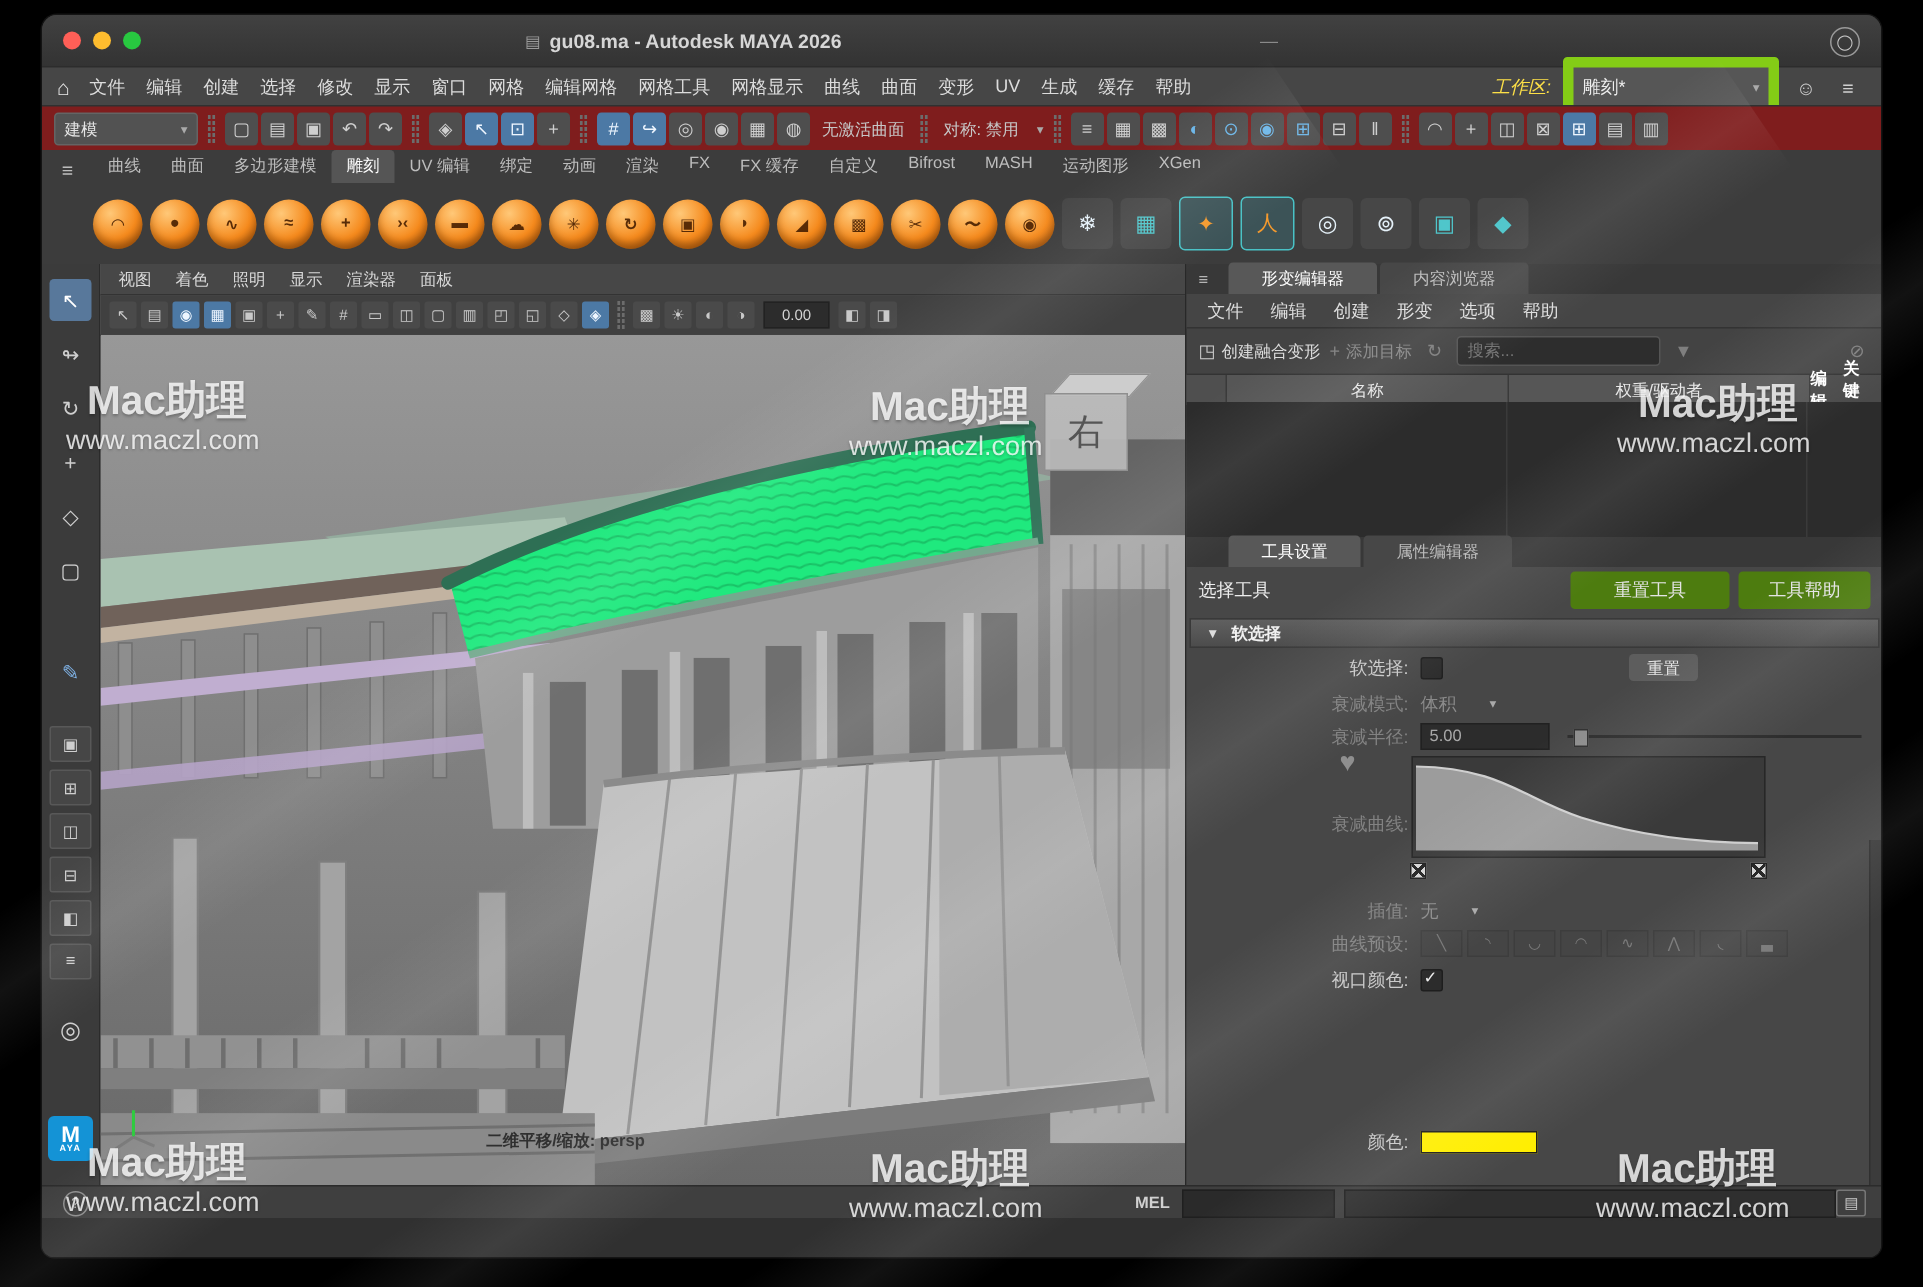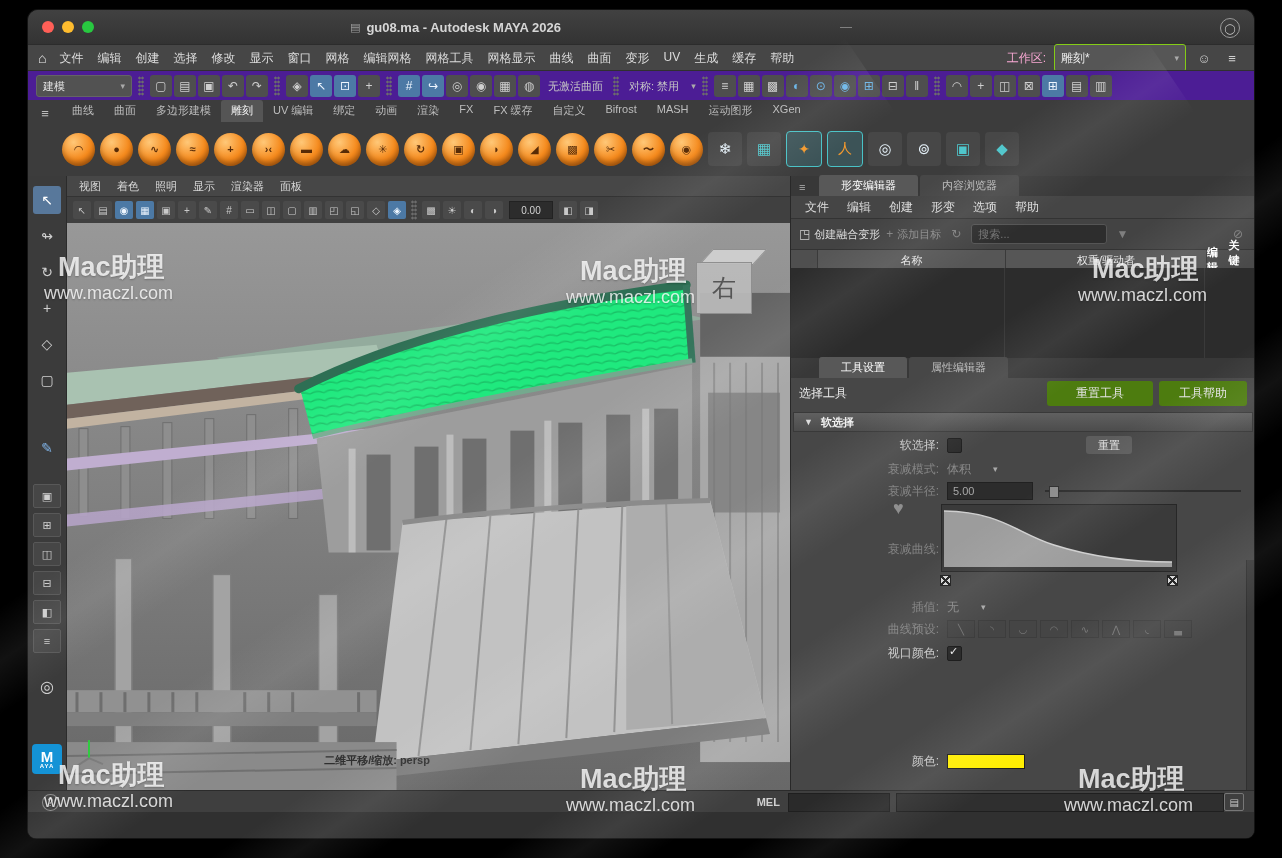--- a/index.html
+++ b/index.html
@@ -21,26 +21,26 @@
   .seg3{left:838px;margin-top:24px;}
   .tb-action{position:absolute;right:14px;top:8px;width:18px;height:18px;border:1px solid #9a9a9a;border-radius:50%;
              display:flex;align-items:center;justify-content:center;font-size:10px;color:#c9c9c9;}
   
   .menubar{position:absolute;top:34px;left:0;right:0;height:26px;background:#464646;border-top:1px solid #2c2c2c;
            display:flex;align-items:center;padding-left:10px;}
   .home{font-size:14px;color:#e8e8e8;margin-right:6px;}
   .menuitems{display:flex;}
   .mitem{padding:0 7px;color:#dcdcdc;cursor:default;}
   .wsarea{margin-left:auto;display:flex;align-items:center;gap:8px;padding-right:12px;}
-  .wslabel{color:#f9a8d4;}
-  .wsselect{background:#565656;border:1px solid #84cc16;border-radius:3px;height:18px;min-width:118px;
+  .wslabel{color:#fde047;font-style:italic;}
+  .wsselect{background:#565656;border:7px solid #84cc16;border-radius:3px;height:18px;min-width:118px;
             display:flex;align-items:center;justify-content:space-between;padding:4px 6px;color:#eee;}
   .mb-ic{width:20px;height:20px;display:flex;align-items:center;justify-content:center;color:#cfcfcf;font-size:13px;}
   
-  .statusline{position:absolute;top:60px;left:0;right:0;height:30px;background:#4c1d95;border-top:1px solid #303030;
+  .statusline{position:absolute;top:60px;left:0;right:0;height:30px;background:#7f1d1d;border-top:1px solid #303030;
               display:flex;align-items:center;gap:4px;padding:0 8px;font-size:11px;}
   .modesel{background:#525252;border:1px solid #646464;border-radius:3px;height:20px;width:82px;
            display:flex;align-items:center;justify-content:space-between;padding:0 6px;color:#e4e4e4;}
   .vsep{width:6px;height:20px;background-image:radial-gradient(#6c6c6c 1px,transparent 1.2px);background-size:3px 4px;margin:0 2px;}
   .sgroup{display:flex;gap:2px;}
   .sicon{width:22px;height:22px;border-radius:3px;background:#4e4e4e;display:flex;align-items:center;justify-content:center;
          color:#cfcfcf;font-size:12px;}
   .sicon.active{background:#4c79a5;color:#eef6ff;}
   .sicon.blue{color:#6cb6e8;}
   .stext{color:#c6c6c6;padding:0 4px;white-space:nowrap;}

